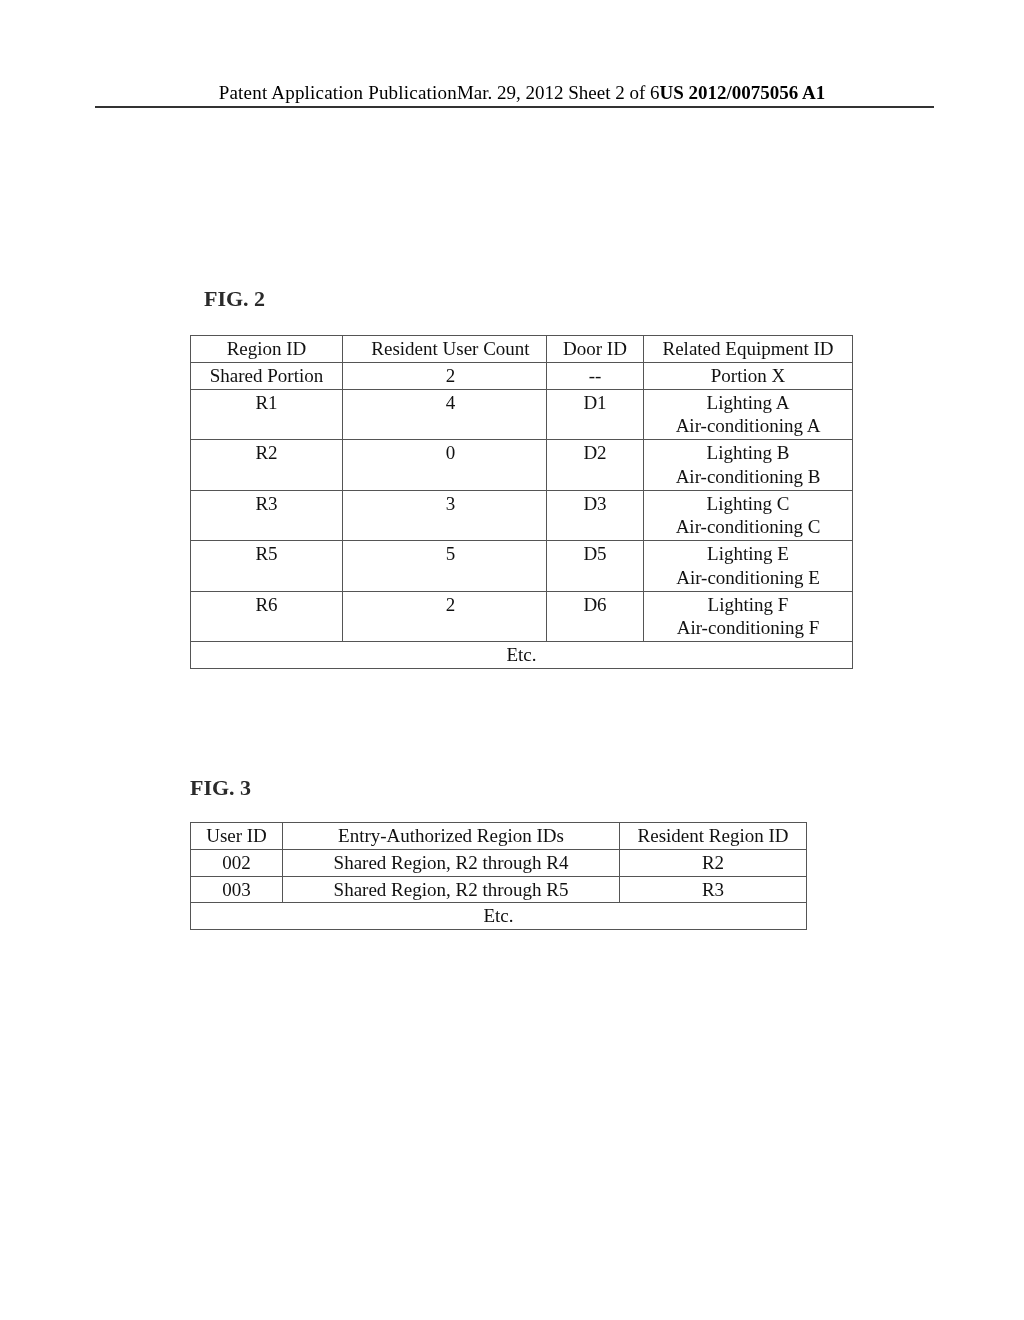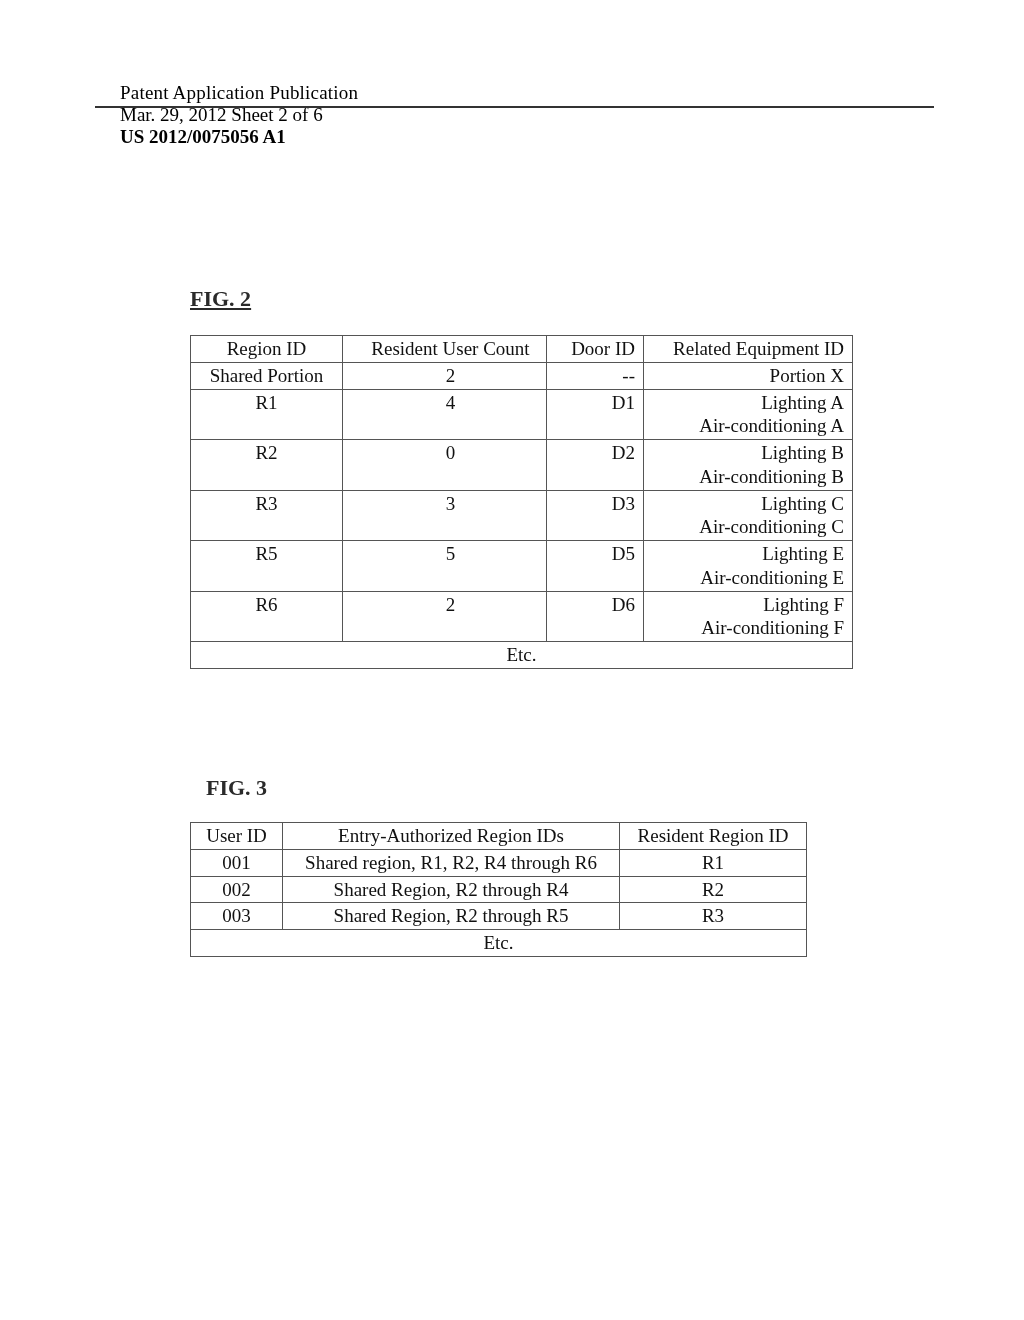--- a/index.html
+++ b/index.html
@@ -21,40 +21,39 @@
   .header {
     position: absolute;
     top: 82px;
     left: 0;
     width: 1024px;
     font-size: 19px;
     display: flex;
     justify-content: center;
     padding: 0 100px 0 120px;
     box-sizing: border-box;
-    flex-direction: column;
   }
   .hdr-left { font-weight: normal; letter-spacing: 0.2px; }
   .hdr-mid  { font-weight: normal; }
   .hdr-right{ font-weight: bold; }
   .hdr-rule {
     position: absolute;
     top: 106px;
     left: 95px;
     right: 90px;
     border-top: 2px solid #333;
   }
 
   .fig-label {
     font-weight: bold;
     font-size: 22px;
     color: #2a2a2a;
   }
-  .fig2-label { position: absolute; top: 286px; left: 190px; text-decoration: underline; }
-  .fig3-label { position: absolute; top: 775px; left: 206px; }
+  .fig2-label { position: absolute; top: 286px; left: 204px; }
+  .fig3-label { position: absolute; top: 775px; left: 190px; }
 
   .tbl {
     border-collapse: collapse;
     font-size: 19px;
     color: #111;
   }
   .tbl td, .tbl th {
     border: 1px solid #555;
     padding: 1px 8px;
     font-weight: normal;
@@ -64,22 +63,22 @@
     margin-top: 16px;
   }
   .tbl th { text-align: center; }
   .fig2-table {
     position: absolute;
     top: 335px;
     left: 190px;
   }
   .fig2-table .col-region { width: 135px; text-align: center; }
   .fig2-table .col-count  { width: 175px; text-align: center; padding-left: 20px; }
-  .fig2-table .col-door   { width: 80px; text-align: right; }
-  .fig2-table .col-equip  { width: 192px; text-align: right; }
+  .fig2-table .col-door   { width: 80px; text-align: center; }
+  .fig2-table .col-equip  { width: 192px; text-align: center; }
   .fig2-table .etc-row td { text-align: center; }
 
   .fig3-table {
     position: absolute;
     top: 822px;
     left: 190px;
   }
   .fig3-table .col-uid   { width: 75px; text-align: center; }
   .fig3-table .col-auth  { width: 320px; text-align: center; }
   .fig3-table .col-res   { width: 170px; text-align: center; }
@@ -158,25 +157,20 @@
   <div class="fig-label fig3-label">FIG. 3</div>
 
   <table class="tbl fig3-table">
     <tbody>
         <tr>
       <th class="col-uid">User ID</th>
       <th class="col-auth">Entry-Authorized Region IDs</th>
       <th class="col-res">Resident Region ID</th>
     </tr>
     <tr>
-      <td class="col-uid">001</td>
-      <td class="col-auth">Shared region, R1, R2, R4 through R6</td>
-      <td class="col-res">R1</td>
-    </tr>
-    <tr>
       <td class="col-uid">002</td>
       <td class="col-auth">Shared Region, R2 through R4</td>
       <td class="col-res">R2</td>
     </tr>
     <tr>
       <td class="col-uid">003</td>
       <td class="col-auth">Shared Region, R2 through R5</td>
       <td class="col-res">R3</td>
     </tr>
     <tr class="etc-row">

